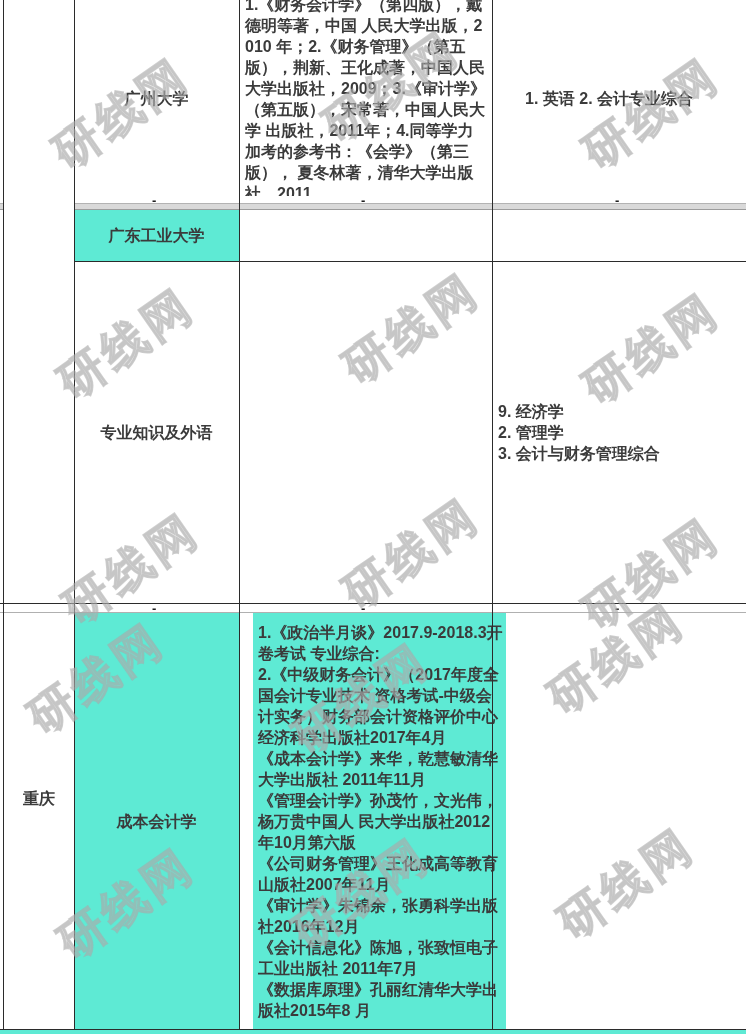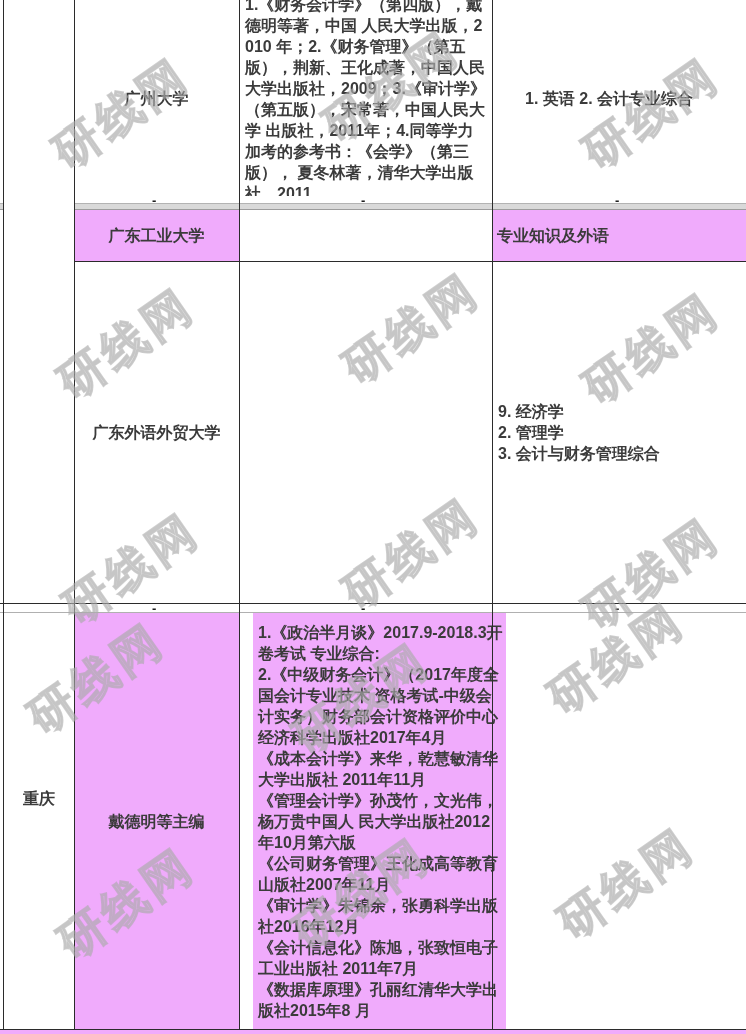--- a/index.html
+++ b/index.html
@@ -8,21 +8,21 @@
     overflow:hidden;font-family:"Liberation Sans","DejaVu Sans",sans-serif;
   }
   .cell{
     position:absolute;display:flex;color:#3b3b3b;font-size:16px;
     line-height:21px;box-sizing:border-box;z-index:1;font-weight:bold;
   }
   .vc{align-items:center;}
   .hc{justify-content:center;text-align:left;}
   .pad{padding:2px 3px 2px 5px;}
   .pre{white-space:pre-wrap;word-break:break-all;}
-  .gray{background:#f0abfc;}
+  .gray{background:#5eead4;}
   .vline{position:absolute;width:1px;top:0;height:1029px;background:#2b2b2b;z-index:4;}
   .hline{position:absolute;height:1px;background:#2b2b2b;z-index:4;}
   .hline-light{position:absolute;height:1px;background:#b0b0b0;z-index:4;}
   .band{position:absolute;background:#d9d9d9;border-top:1px solid #b3b3b3;
         border-bottom:1px solid #9c9c9c;box-sizing:border-box;z-index:2;}
   .dash{position:absolute;z-index:3;font-size:13px;line-height:6px;color:#1d1d1d;font-weight:bold;}
   .strip{position:absolute;background:#ffffff;z-index:2;}
   .wm{
     position:absolute;z-index:5;pointer-events:none;font-weight:bold;
     font-size:46px;letter-spacing:5px;transform:rotate(-35deg);
@@ -42,37 +42,36 @@
   <div class="cell vc pad pre" style="left:493px;top:0;width:252px;height:197px;margin-left:27px;">1. 英语 2. 会计专业综合</div>
 
   <div class="strip" style="left:74px;top:196px;width:672px;height:7px;"></div>
   <div class="dash" style="left:152px;top:198px;">-</div>
   <div class="dash" style="left:361px;top:198px;">-</div>
   <div class="dash" style="left:615px;top:198px;">-</div>
   <div class="band" style="left:74px;top:203px;width:672px;height:7px;"></div>
   <div class="band" style="left:0;top:203px;width:4px;height:7px;"></div>
 
   <div class="cell vc hc gray" style="left:74px;top:210px;width:165px;height:51px;">广东工业大学</div>
-  <div class="cell vc pad gray" style="left:492px;top:210px;width:254px;height:51px;">专业知识及外语</div>
   <div class="hline" style="left:74px;top:261px;width:672px;"></div>
 
-  <div class="cell vc hc" style="left:75px;top:262px;width:163px;height:341px;">广东外语外贸大学</div>
+  <div class="cell vc hc" style="left:75px;top:262px;width:163px;height:341px;">专业知识及外语</div>
   <div class="cell vc pad pre" style="left:493px;top:262px;width:252px;height:341px;">9. 经济学
 2. 管理学
 3. 会计与财务管理综合</div>
 
   <div class="hline" style="left:0;top:603px;width:746px;"></div>
   <div class="strip" style="left:0;top:604px;width:746px;height:8px;"></div>
   <div class="dash" style="left:152px;top:606px;">-</div>
   <div class="dash" style="left:361px;top:606px;">-</div>
   <div class="dash" style="left:615px;top:606px;">-</div>
   <div class="hline-light" style="left:0;top:612px;width:746px;"></div>
 
   <div class="cell vc hc" style="left:4px;top:590px;width:70px;height:416px;">重庆</div>
-  <div class="cell vc hc gray" style="left:74px;top:613px;width:165px;height:416px;">戴德明等主编</div>
+  <div class="cell vc hc gray" style="left:74px;top:613px;width:165px;height:416px;">成本会计学</div>
   <div class="cell vc pad pre gray" style="left:241px;top:613px;width:253px;height:416px;margin-left:12px;">1.《政治半月谈》2017.9-2018.3开卷考试 专业综合:
 2.《中级财务会计》（2017年度全国会计专业技术 资格考试-中级会计实务）财务部会计资格评价中心 经济科学出版社2017年4月
 《成本会计学》来华，乾慧敏清华大学出版社 2011年11月
 《管理会计学》孙茂竹，文光伟，杨万贵中国人 民大学出版社2012年10月第六版
 《公司财务管理》王化成高等教育山版社2007年11月
 《审计学》朱锦余，张勇科学出版社2016年12月
 《会计信息化》陈旭，张致恒电子工业出版社 2011年7月
 《数据库原理》孔丽红清华大学出版社2015年8 月</div>
 
   <div class="hline" style="left:0;top:1029px;width:746px;"></div>

